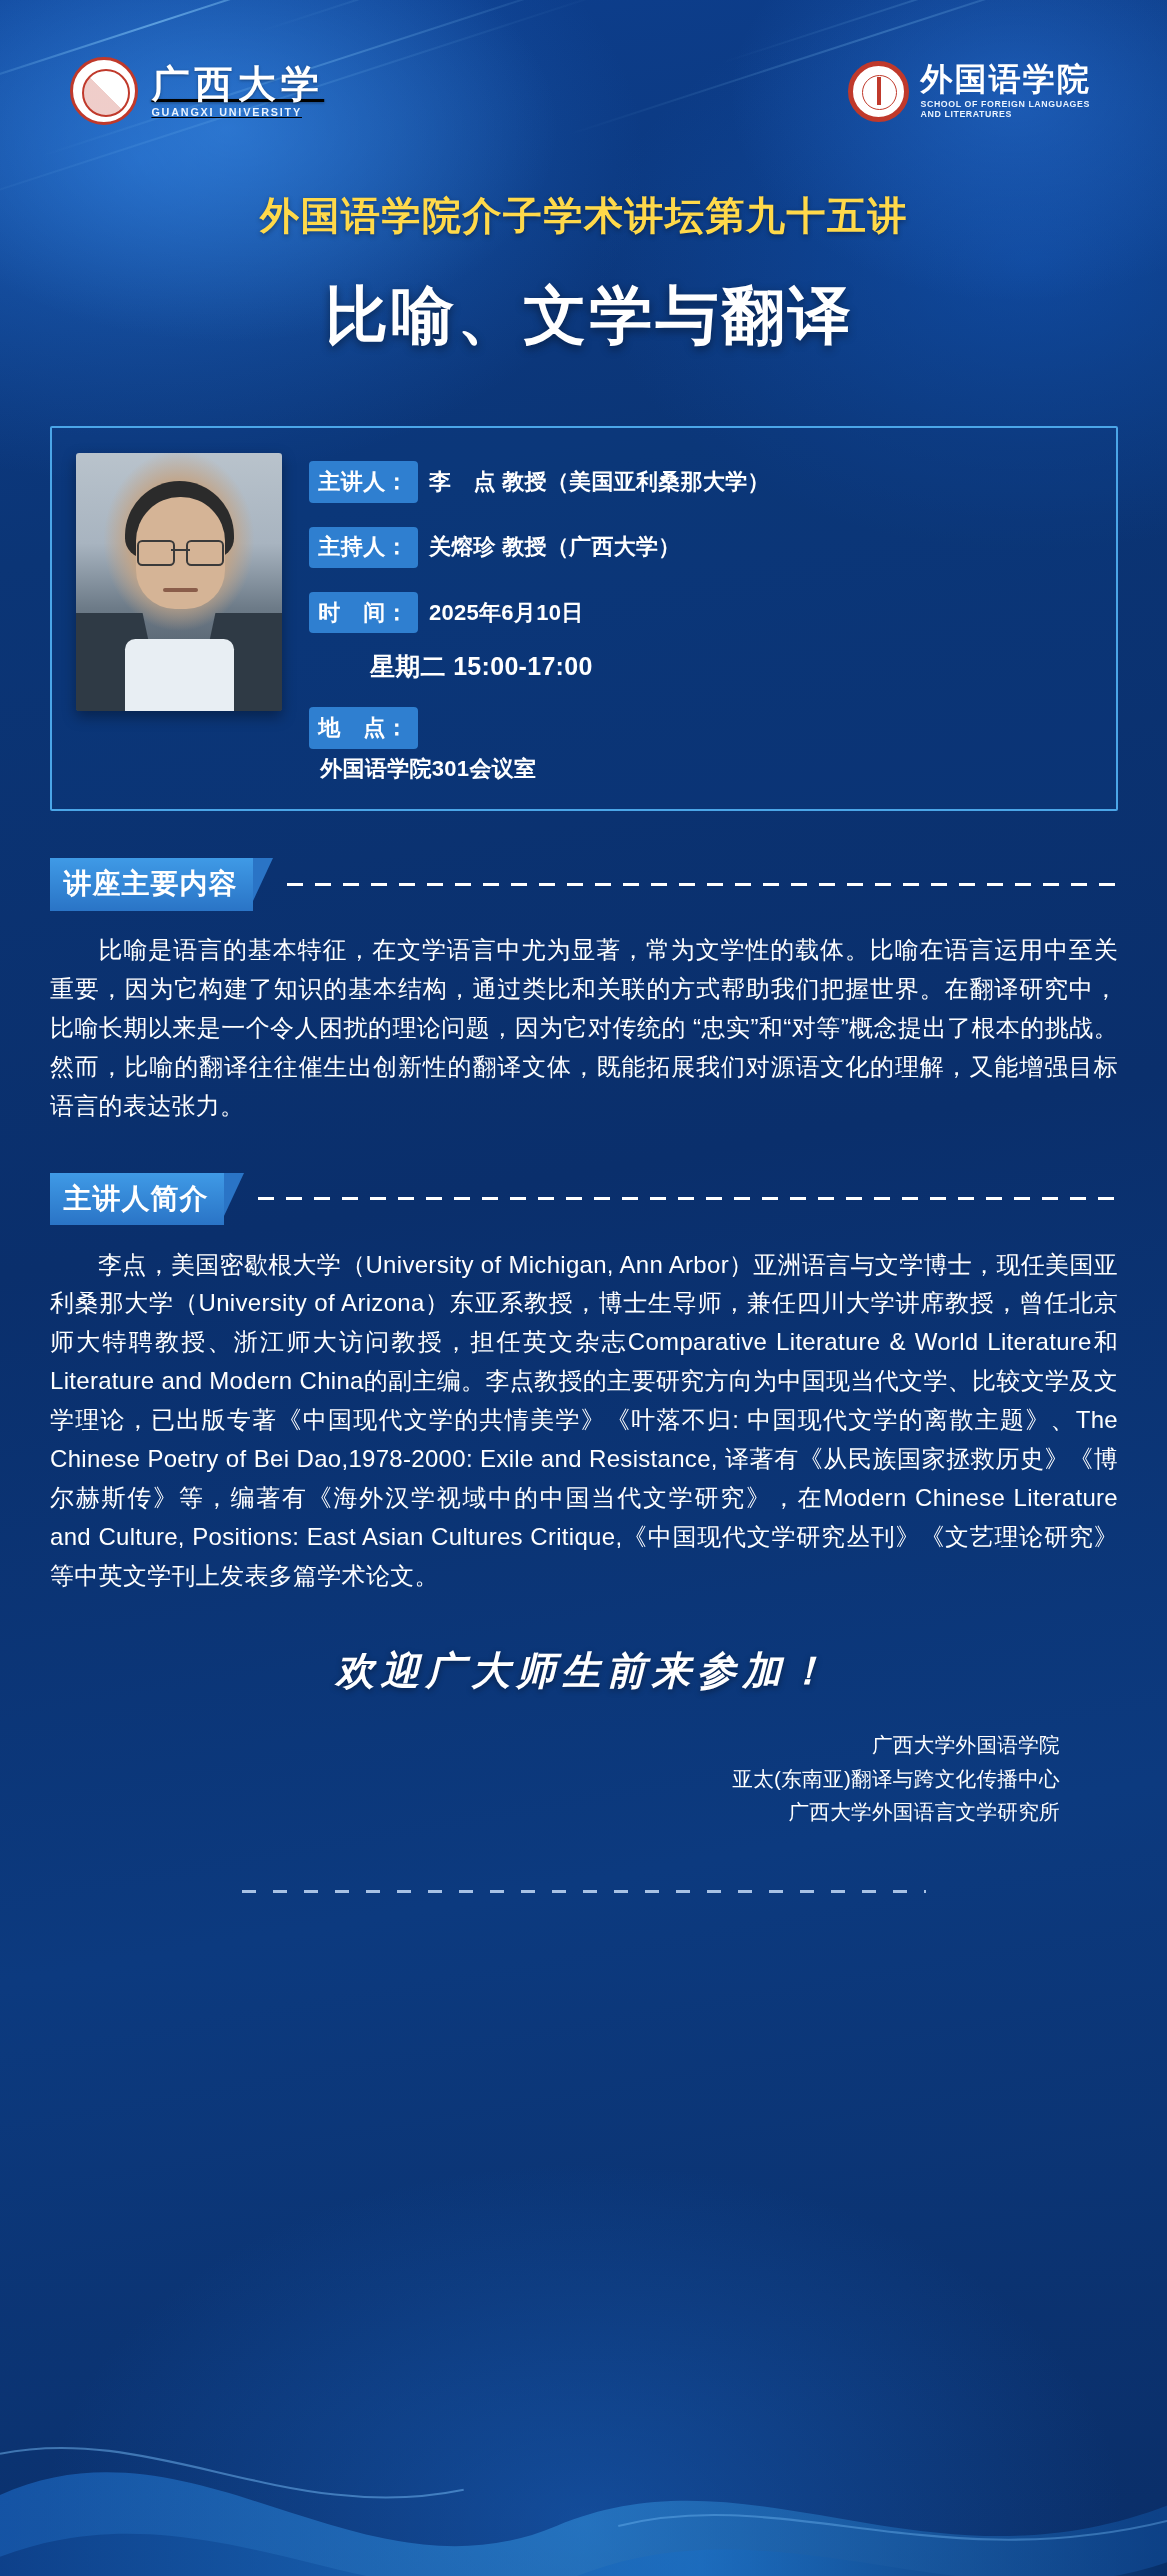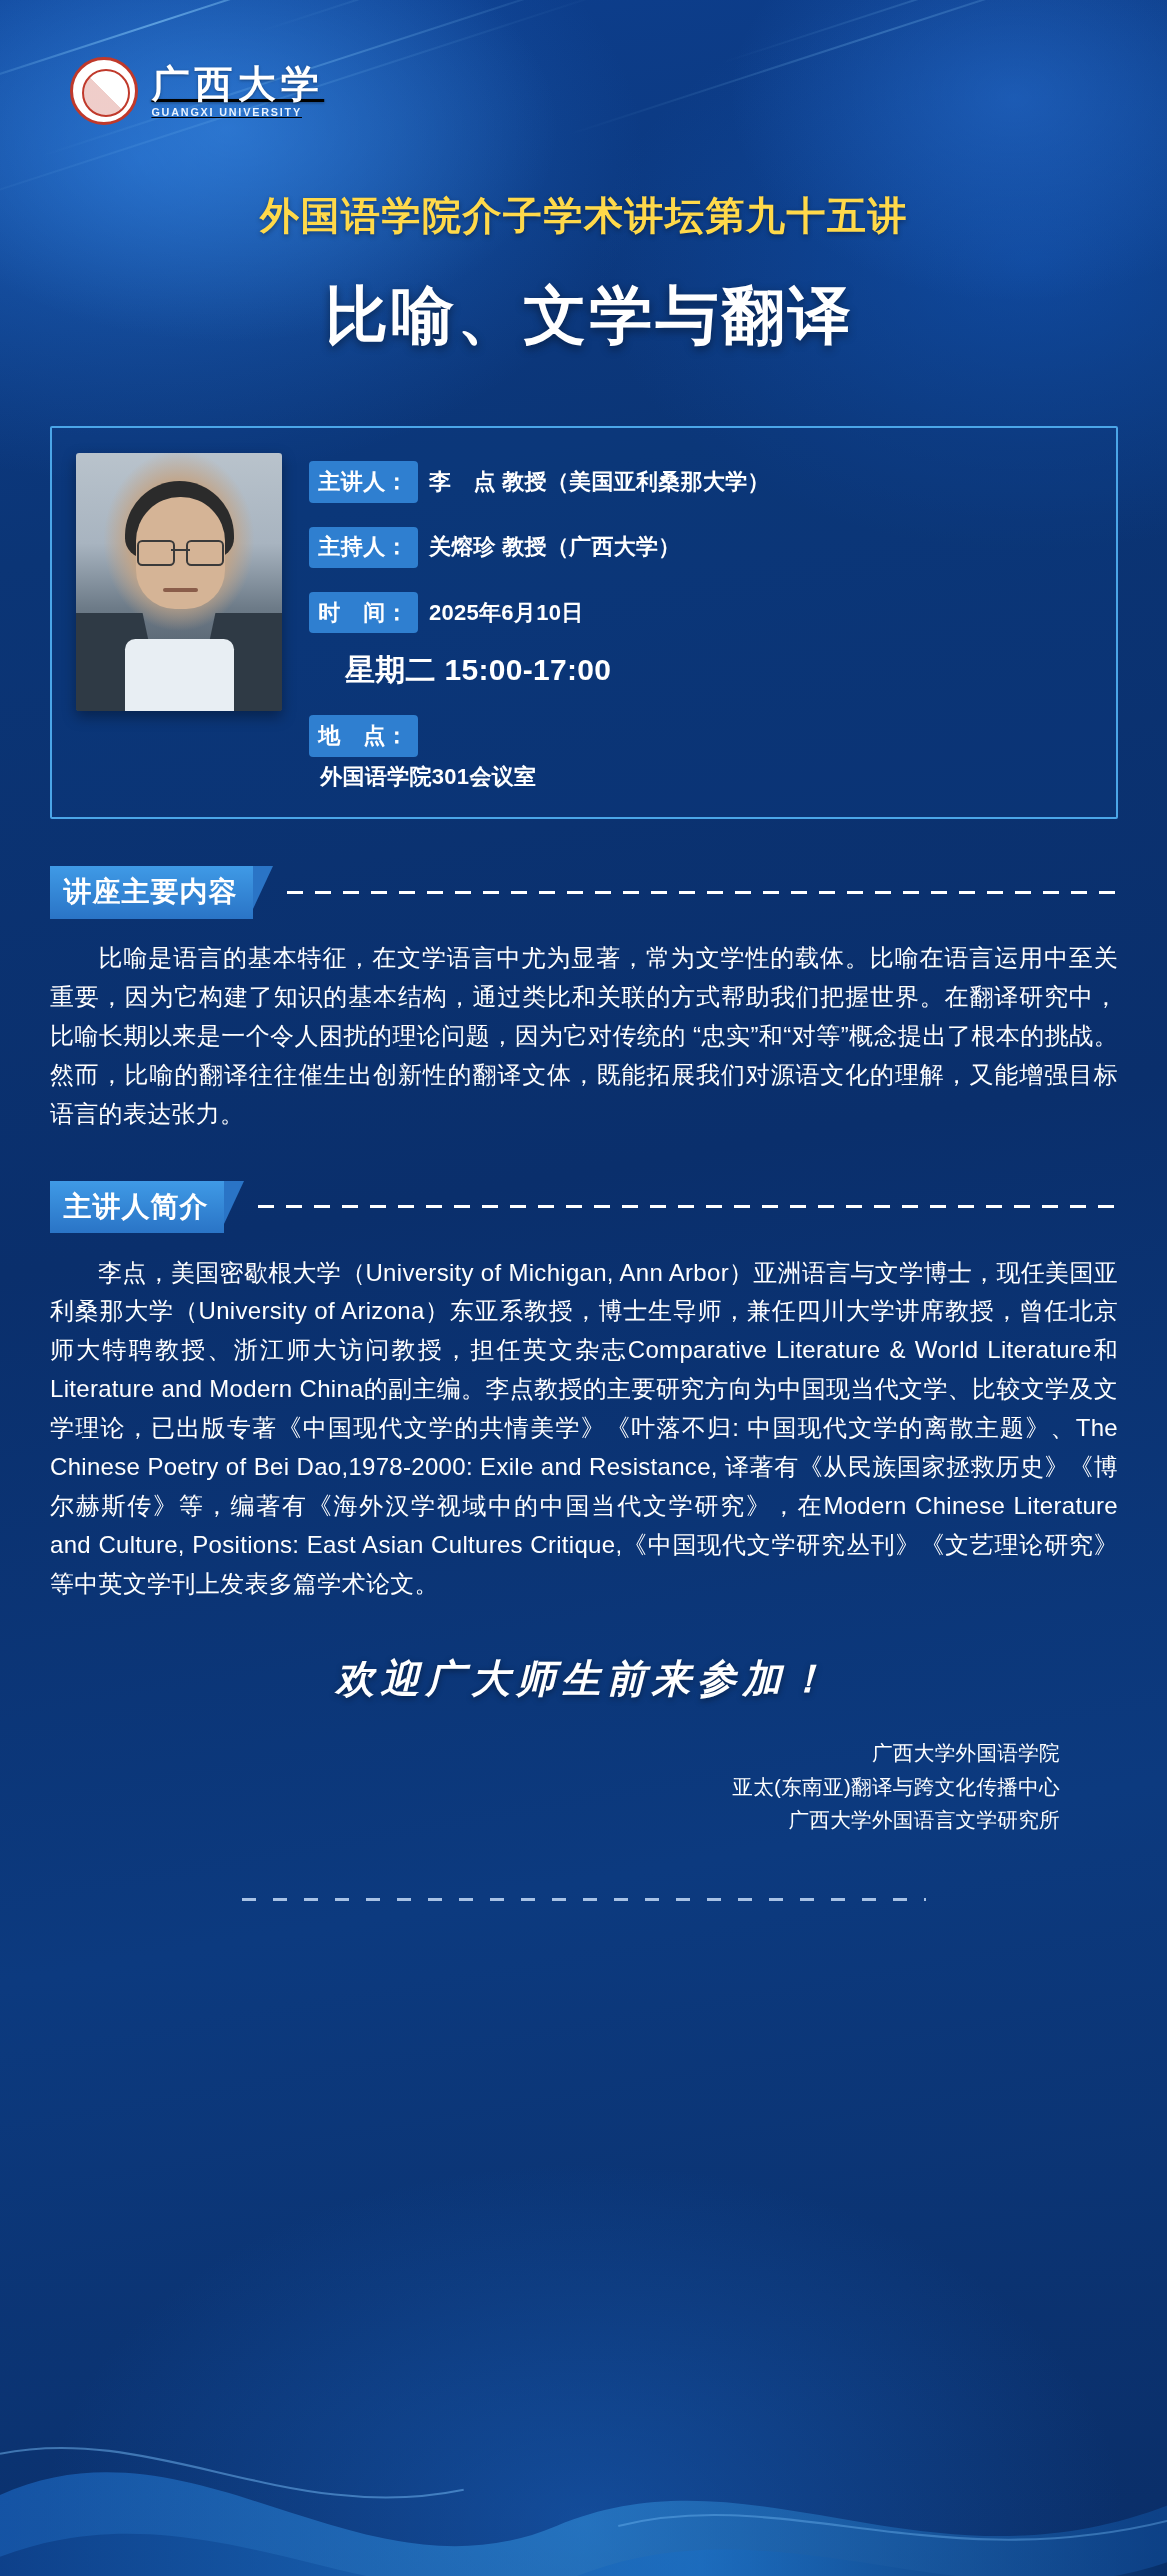--- a/index.html
+++ b/index.html
@@ -297,23 +297,23 @@
   .info-value {
     color: #ffffff;
     font-size: 22px;
     font-weight: 700;
     margin-left: 11.3px;
     padding-top: 5.7px;
     letter-spacing: 0.3px;
   }
   .info-sub {
     color: #ffffff;
-    font-size: 30px;
-    font-weight: 700;
-    margin: -7.2px 0 24px 36px;
+    font-size: 25px;
+    font-weight: 700;
+    margin: -7.2px 0 24px 61px;
     letter-spacing: 0.3px;
   }
 
   
   .section {
     position: relative;
     z-index: 5;
     margin: 0 50px;
   }
   .sec-head {
@@ -409,20 +409,28 @@
     <i style="left:721px; top:62px; width:464px; opacity:.35;"></i>
     <i style="left:-103px; top:222px; width:773px; opacity:.3;"></i>
   </div>
 
   <div class="header">
     <div class="logo-left">
       <div class="seal"></div>
       <div class="wordmark">
         <div class="cn">广西大学</div>
         <div class="en">GUANGXI UNIVERSITY</div>
+      </div>
+    </div>
+    <div class="logo-right">
+      <div class="seal-red"></div>
+      <div class="wordmark">
+        <div class="cn">外国语学院</div>
+        <div class="en1">SCHOOL OF FOREIGN LANGUAGES</div>
+        <div class="en2">AND LITERATURES</div>
       </div>
     </div>
   </div>
 
   <div class="series-title">外国语学院介子学术讲坛第九十五讲</div>
   <div class="main-title">比喻、文学与翻译</div>
 
   <div class="info-card">
     <div class="portrait">
       <div class="jacket-l"></div>

